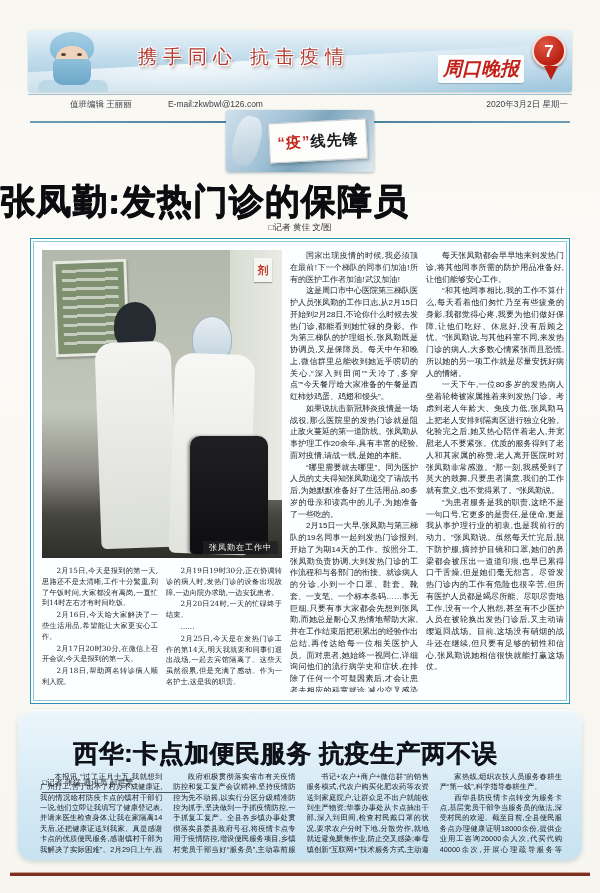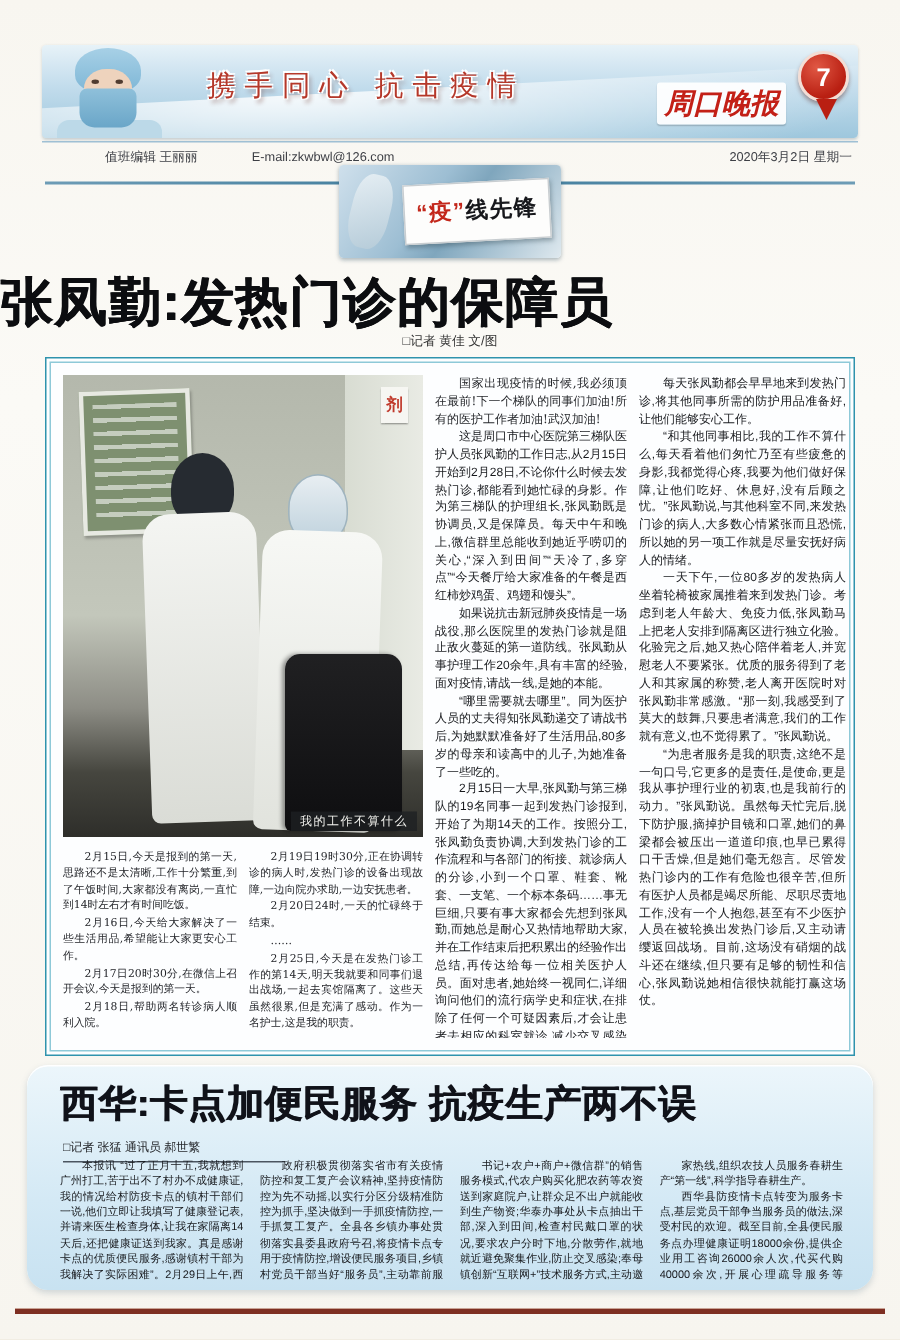--- a/index.html
+++ b/index.html
@@ -97,22 +97,22 @@
          color:#17191d; text-align:justify; }
   .col p { text-indent:2em; }
   .col-mid { left:256px; width:128px; }
   .col-right { left:392px; width:138px; }
   .kai { font-family:"DejaVu Serif", serif; color:#26282c; }
 
   
   .bottom-panel { position:absolute; left:18px; top:710px; width:564px; height:150px; border-radius:14px;
                   background:linear-gradient(180deg,#ecf6fb 0%,#d4e9f5 60%,#c8e2f1 100%);
                   box-shadow:0 2px 4px rgba(90,120,140,.25), inset 0 1px 0 #fff; }
-  .b-headline { padding:9px 0 0 22px; font-size:25px; font-weight:bold; color:#101219; letter-spacing:.5px;
-                text-shadow:.6px 0 currentColor; }
+  .b-headline { padding:27px 0 0 22px; font-size:25px; font-weight:bold; color:#101219; letter-spacing:.5px;
+                text-shadow:.6px 0 currentColor;margin-left:33px; }
   .b-byline { margin:7px 0 0 24px; font-size:8px; color:#26282c; }
   .b-byline-rule { margin:4px 0 0 24px; width:148px; height:1px; background:#4b5560; }
   .b-cols { position:absolute; left:22px; right:20px; top:62px; bottom:7px; display:flex; gap:11px; overflow:hidden; }
   .b-col { flex:1; font-size:7.3px; line-height:1.42; color:#17191d; text-align:justify; overflow:hidden; }
   .b-col p { text-indent:2em; }
 
   .footer-rule { position:absolute; left:10px; right:10px; top:872px; height:4px;
                  background:linear-gradient(180deg,#c9a496 0 1px,#7e2f22 1px 100%); }
 </style>
 </head>
@@ -160,21 +160,21 @@
         <div class="sign">剂</div>
         <div class="fig figA">
             <div class="hood"></div>
             <div class="suit"></div>
           </div>
         <div class="fig figB">
             <div class="hood"></div>
             <div class="suit"></div>
           </div>
         <div class="chair"></div>
-        <span class="photo-caption">我的工作不算什么</span>
+        <span class="photo-caption">张凤勤在工作中</span>
       </div>
 
       <div class="diary">
         <div class="diary-col">
           <p>2月15日,今天是报到的第一天,思路还不是太清晰,工作十分繁重,到了午饭时间,大家都没有离岗,一直忙到14时左右才有时间吃饭。</p>
           <p>2月16日,今天给大家解决了一些生活用品,希望能让大家更安心工作。</p>
           <p>2月17日20时30分,在微信上召开会议,今天是报到的第一天。</p>
           <p>2月18日,帮助两名转诊病人顺利入院。</p>
         </div>
         <div class="diary-col">

